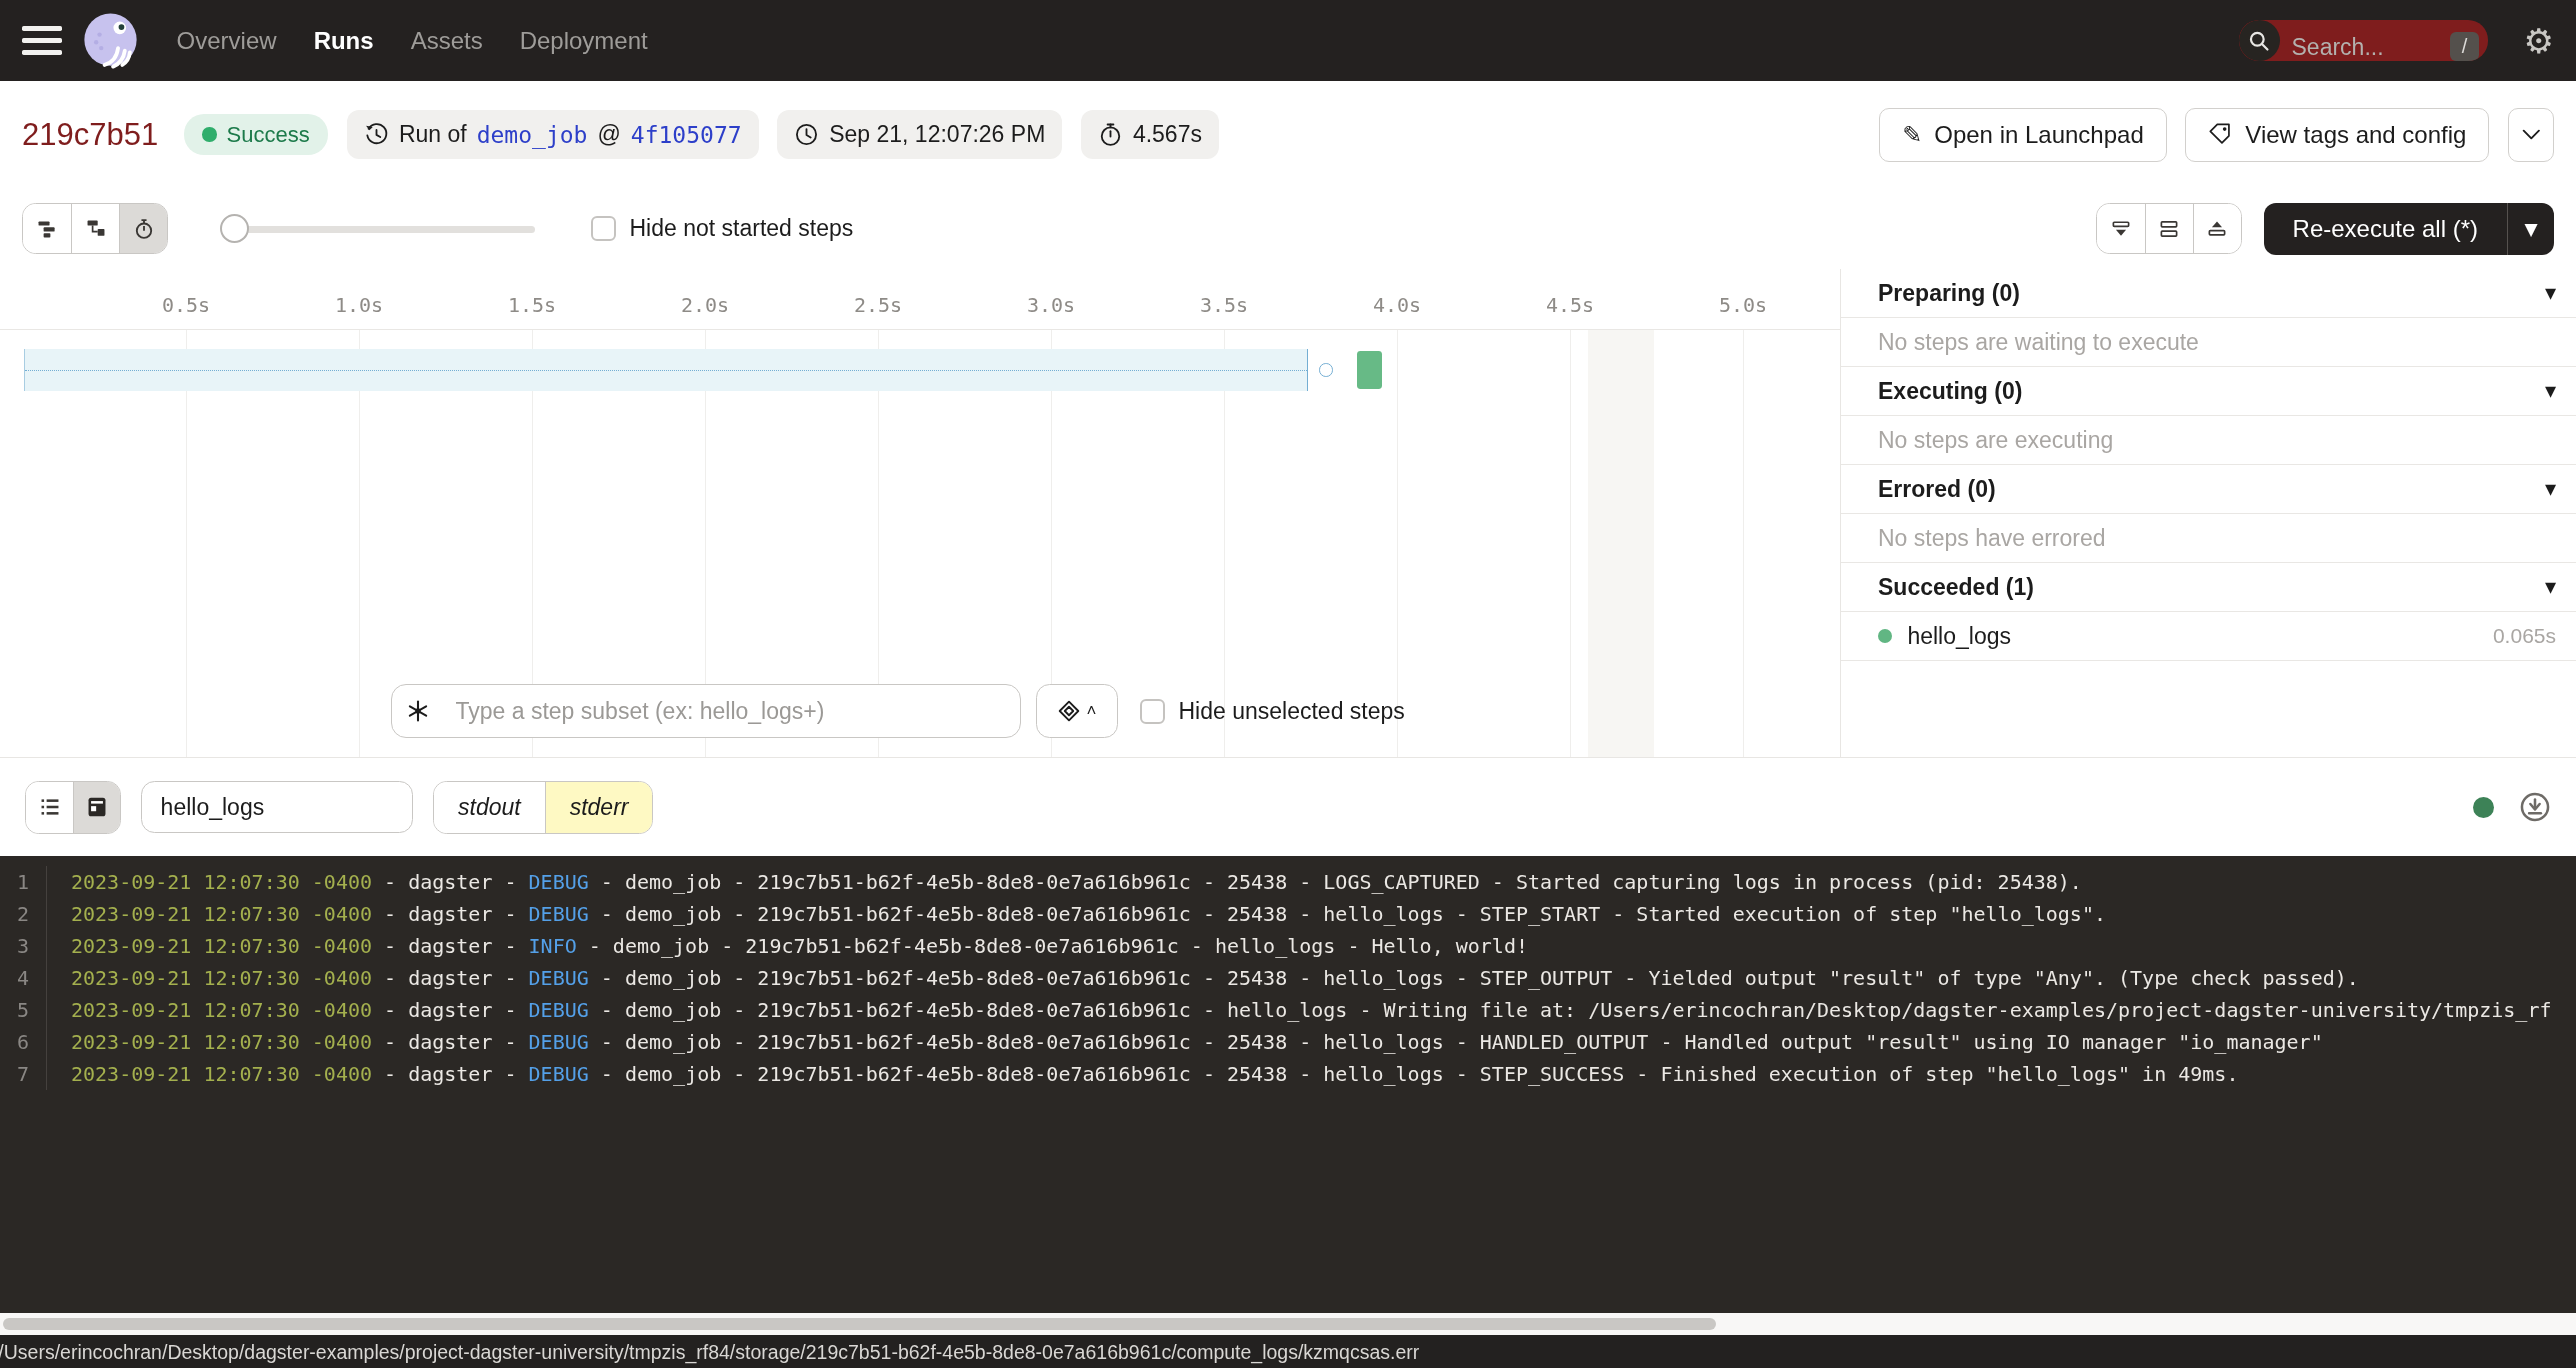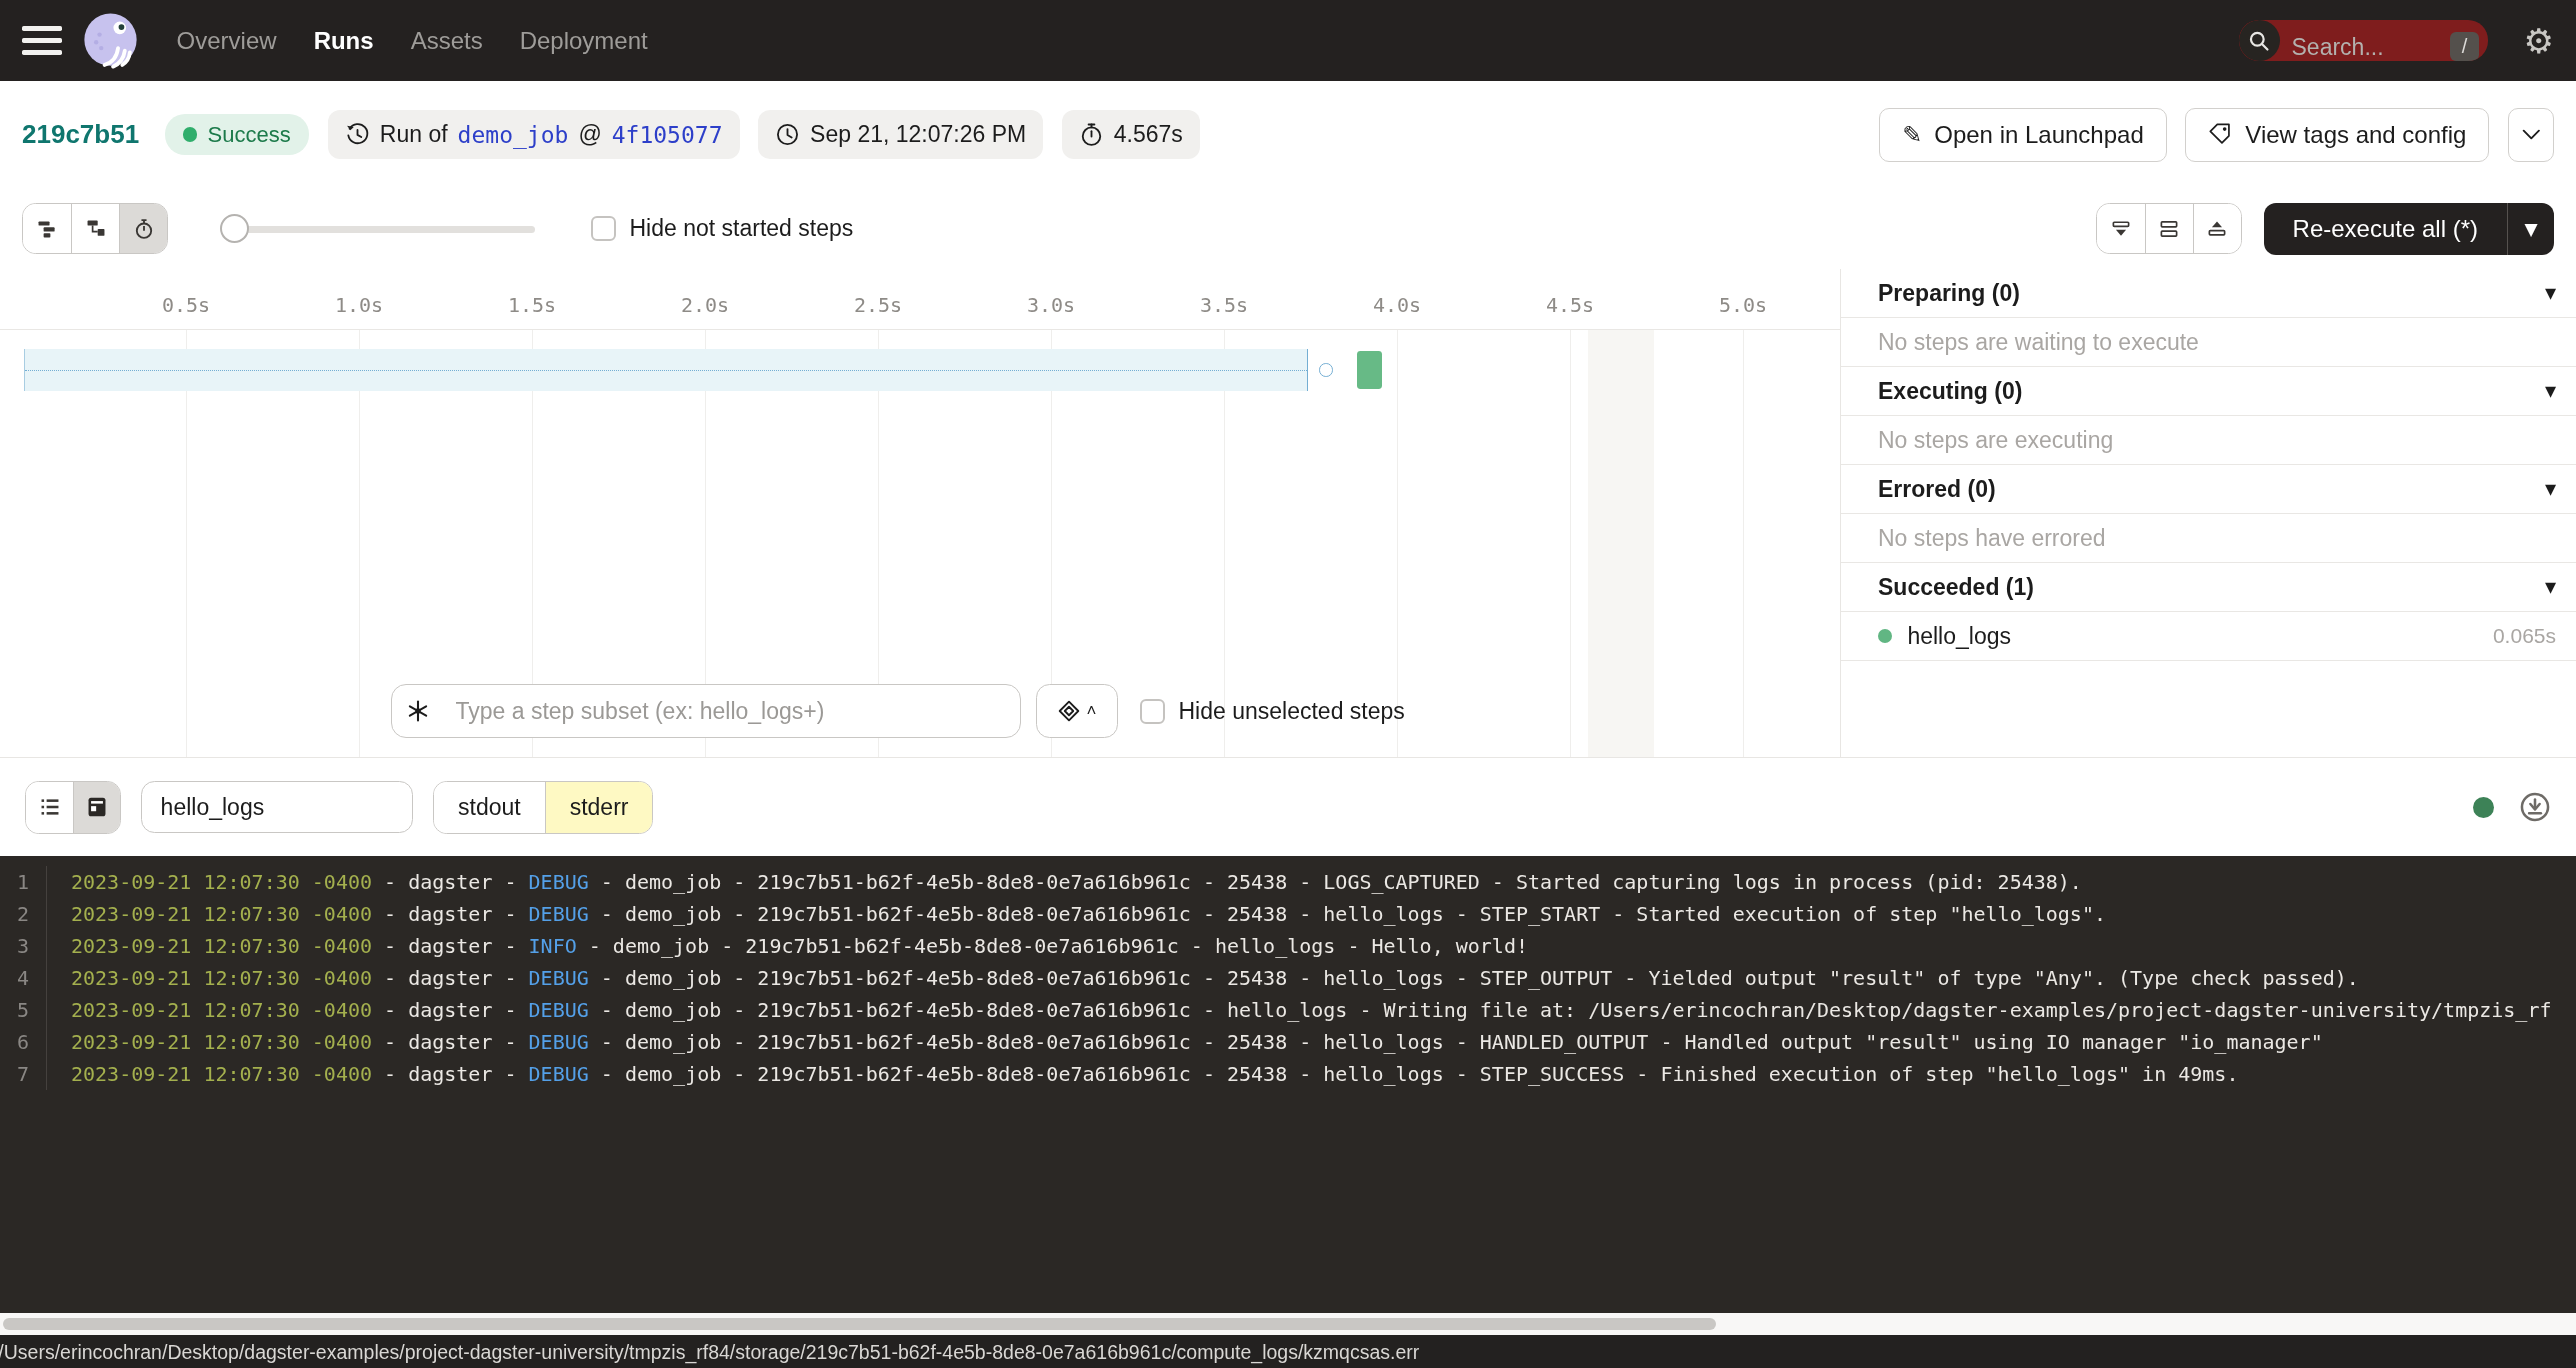--- a/index.html
+++ b/index.html
@@ -19,21 +19,21 @@
   .topnav .spacer { flex:1; }
   .search-pill { width:249px; height:41px; background:#7f1d1d; border-radius:20px; display:flex; align-items:flex-end; overflow:hidden; }
   .search-circle { width:41px; height:41px; border-radius:50%; background:#272421; display:flex; align-items:center; justify-content:center; flex:none; }
   .search-pill input { background:transparent; border:none; outline:none; color:#e8e6e3; font-size:23px; width:135px; margin-left:12px; }
   .search-pill input::placeholder { color:#b3b1ae; }
   .slash-badge { margin-left:auto; margin-right:8.5px; width:29px; height:29px; background:#54504c; border-radius:6px; color:#dddbd8; font-size:20px; display:flex; align-items:center; justify-content:center; }
   .gear { margin-left:36px; font-size:34px; color:#c9c7c4; cursor:pointer; line-height:1; }
 
   
   .runheader { height:107px; display:flex; align-items:center; padding:0 22px; gap:18.6px; flex:none; background:#fff; }
-  .run-title { font-size:26px; font-weight:700; color:#0f766e; margin-right:6.8px; }
+  .run-title { font-size:31px; font-weight:400; color:#7f1d1d; margin-right:6.8px; }
   .badge-success { height:41px; background:#e2f2e9; border-radius:20px; display:flex; align-items:center; gap:10px; padding:0 18.6px;justify-content:center; }
   .badge-success .dot { width:14.4px; height:14.4px; border-radius:50%; background:#30ae6c; }
   .badge-success .txt { color:#1c7a4a; font-size:22px; }
   .tagpill { height:49px; background:#f1f0ee; border-radius:12px; display:flex; align-items:center; gap:10px; padding:0 17px; font-size:23px; color:#1c1c1c; }
   .tagpill .blue { color:#2d3fc9; }
   .runheader .spacer { flex:1; }
   .btn-outline { height:54px; border:1.7px solid #d2d0cd; background:#fff; border-radius:10px; display:flex; align-items:center; gap:12px; padding:0 22px; font-size:24px; color:#1c1c1c; cursor:pointer; }
   .btn-outline.sq { width:46px; padding:0; justify-content:center; }
   .pencil { font-size:24px; }
 
@@ -82,21 +82,21 @@
   .prow .empty { font-size:23px; color:#a9a6a3; }
   .prow .stepdot { width:14.4px; height:14.4px; border-radius:50%; background:#61b683; margin-right:15px; }
   .prow .stepname { font-size:23px; color:#1c1c1c; }
   .prow .steptime { font-size:21px; color:#a9a6a3; }
 
   
   .logheader { height:99px; border-top:0.8px solid #e8e6e3; display:flex; align-items:center; padding:0 25px; flex:none; background:#fff; }
   .log-seg { margin-right:20px; }
   .log-seg .seg { width:47px; height:51px; }
   .filter-input { width:272px; height:52px; border:1.7px solid #c9c7c4; border-radius:13.5px; padding:0 18.6px; font-size:23px; color:#1c1c1c; outline:none; }
-  .tabs { display:flex; border:1.7px solid #c9c7c4; border-radius:13.5px; overflow:hidden; margin-left:20px; }
+  .tabs { display:flex; border:1.7px solid #c9c7c4; border-radius:13.5px; overflow:hidden; margin-left:20px;font-style:italic; }
   .tab { height:51px; padding:0 24px; display:flex; align-items:center; font-size:23px; color:#1c1c1c; cursor:pointer; background:#fff; border-left:1.7px solid #c9c7c4; }
   .tab:first-child { border-left:none; }
   .tab.active { background:#fef9c3; }
   .logheader .spacer { flex:1; }
   .live-dot { width:21px; height:21px; border-radius:50%; background:#3d8257; margin-right:25px; }
 
   
   .logarea { height:457px; background:#2b2825; overflow:hidden; flex:none; padding-top:10px; }
   .log-line { display:flex; white-space:pre; font-size:20px; line-height:32px; font-family:"DejaVu Sans Mono", monospace; }
   .lnum { width:47px; flex:none; text-align:right; padding-right:17px; color:#8a8784; border-right:1.7px solid #45413e; }

